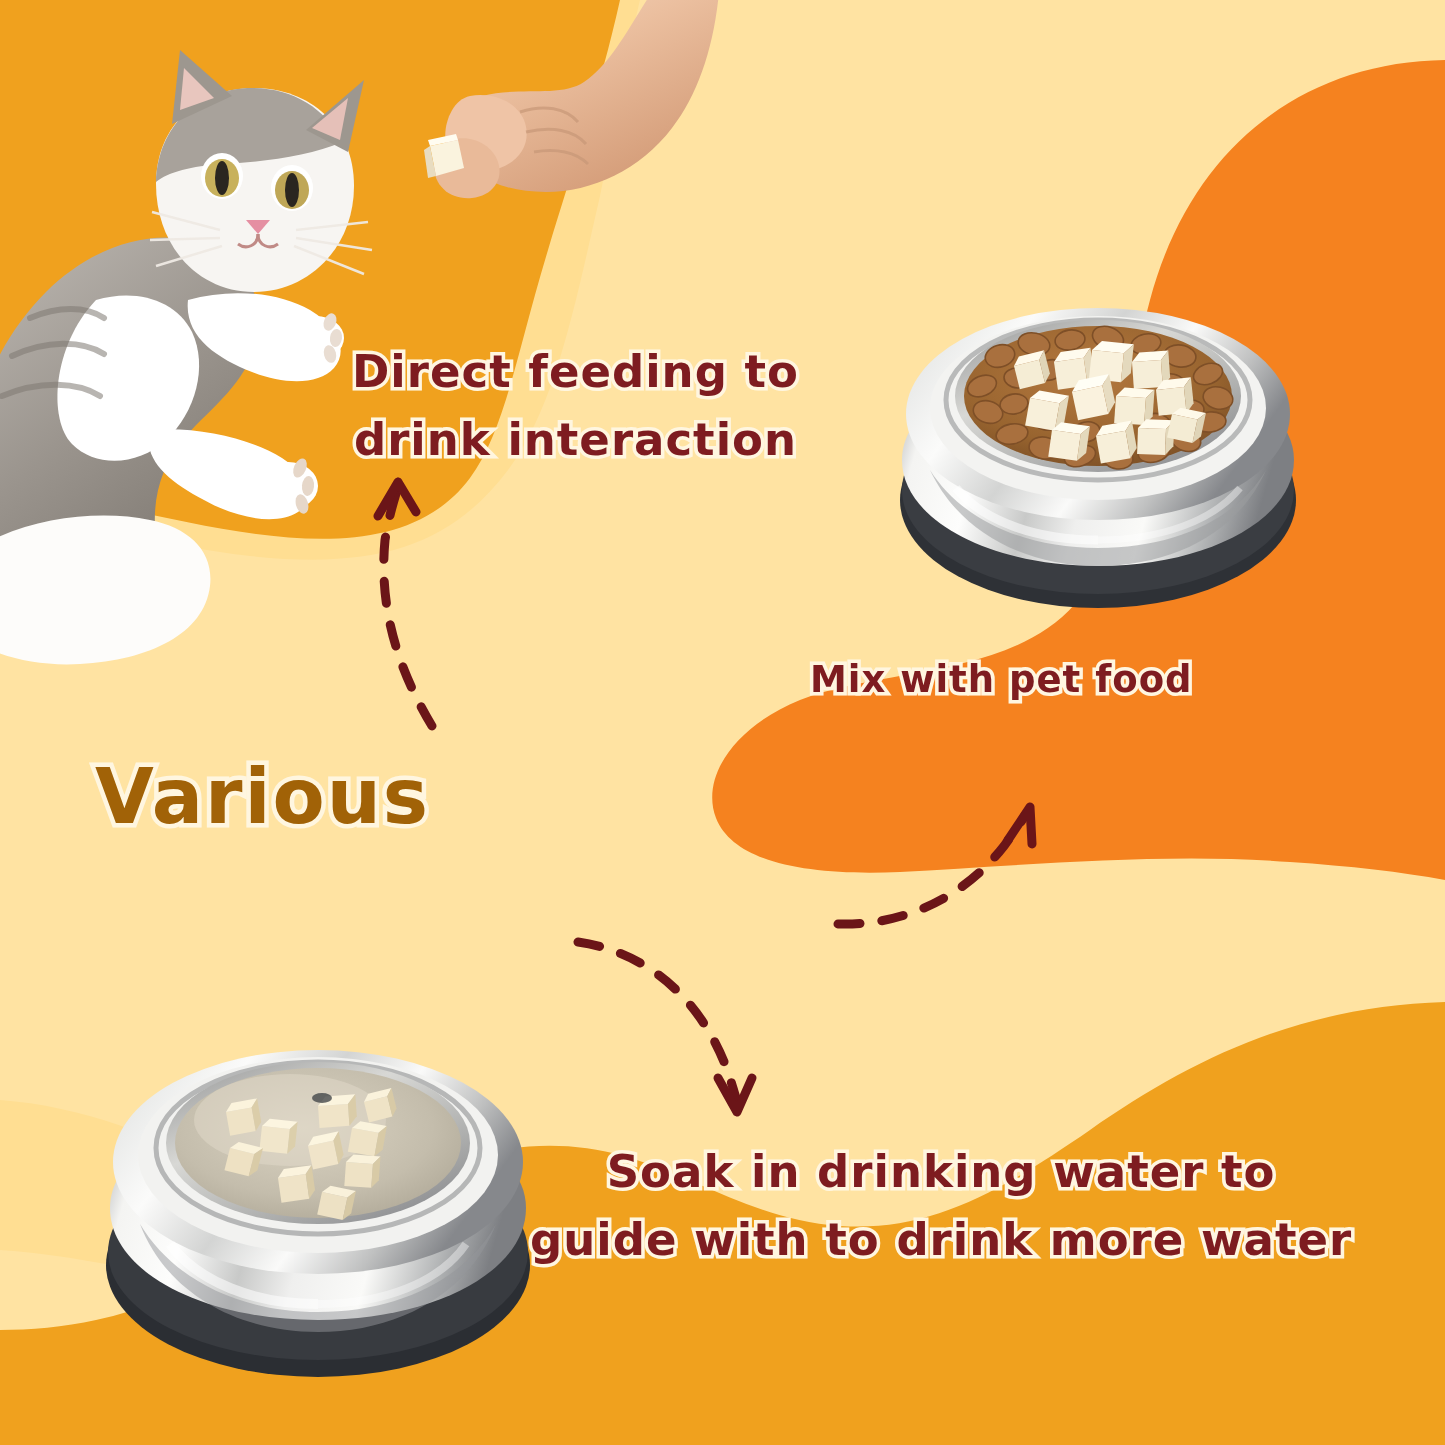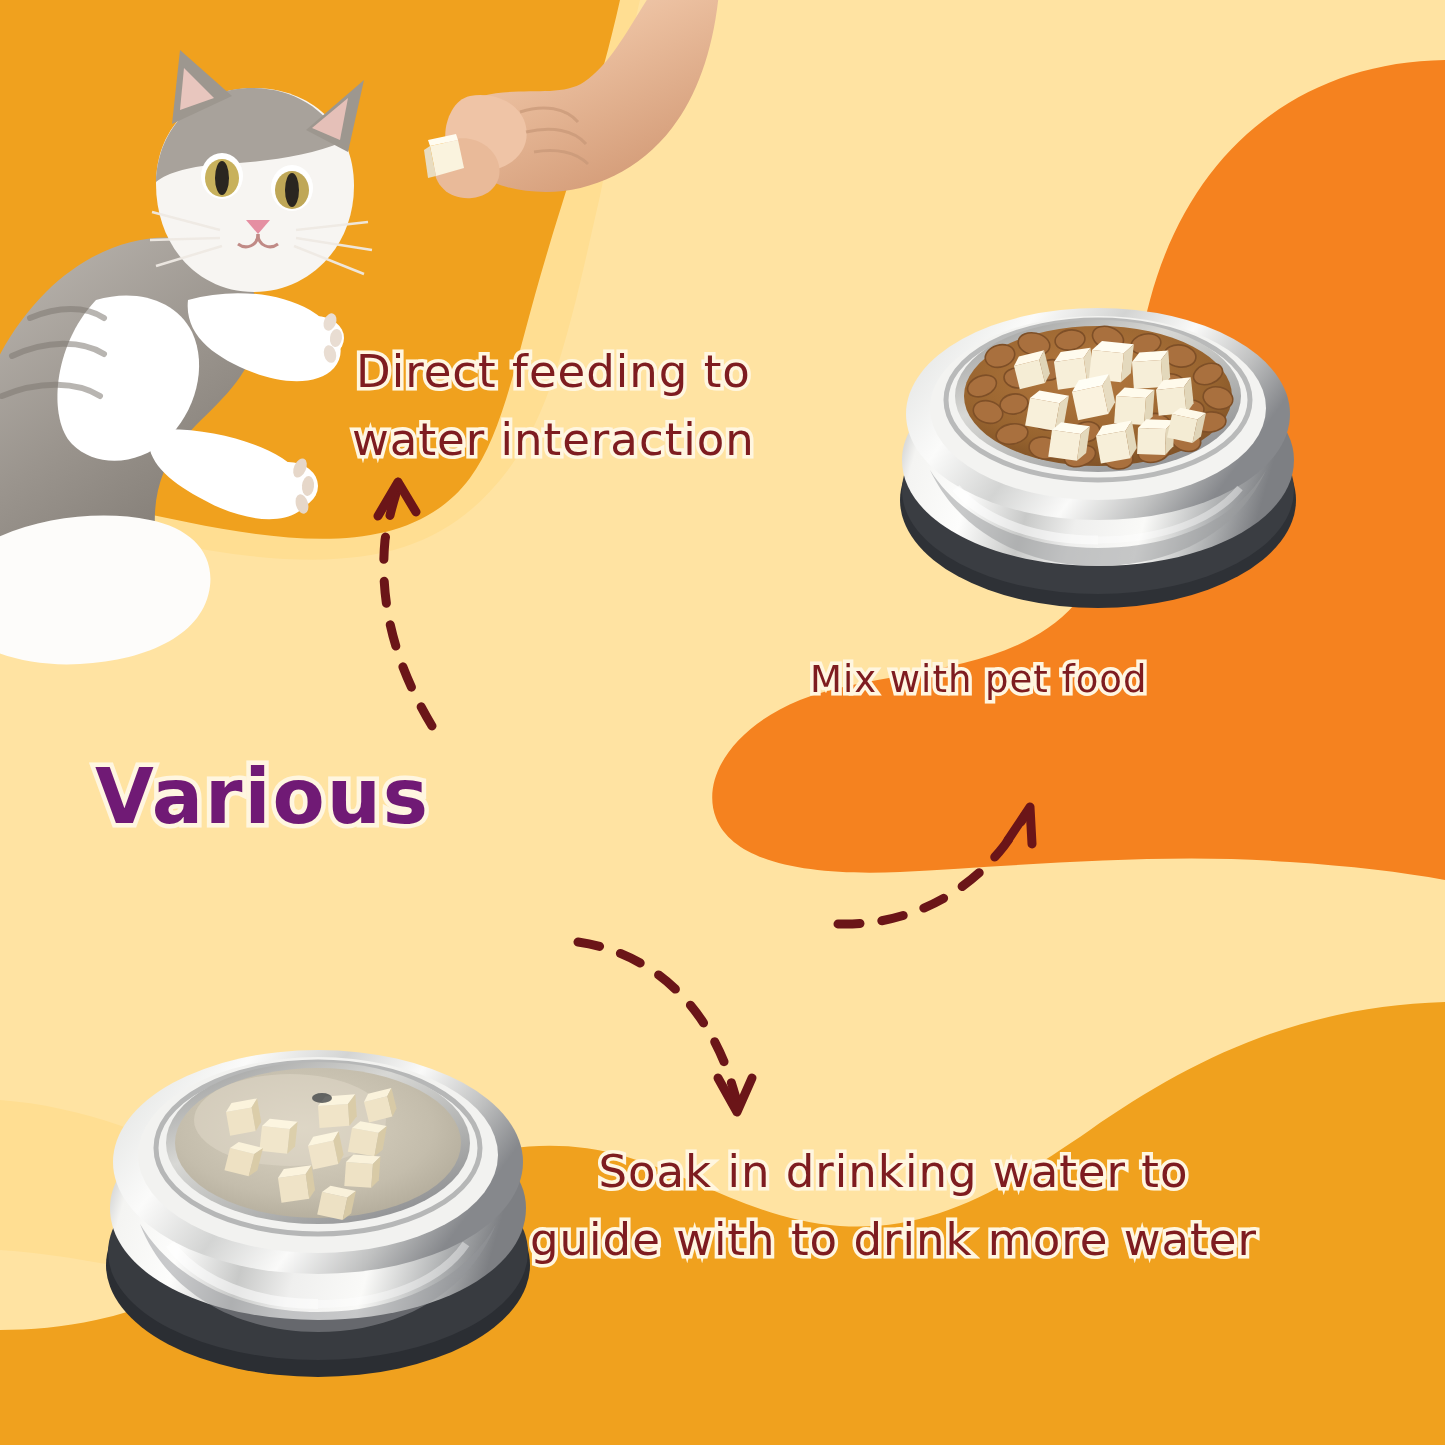--- a/index.html
+++ b/index.html
@@ -10,40 +10,40 @@
     overflow:hidden;
     background:#FFDE92;
   }
   #bg{position:absolute;inset:0;width:1445px;height:1445px;}
 
   
   .caption{
     position:absolute;
     color:#7E1C20;
     font-family:"DejaVu Sans",sans-serif;
-    font-weight:normal;
+    font-weight:bold;
     letter-spacing:1px;
     line-height:1.52;
     text-align:center;
     white-space:nowrap;
     -webkit-text-stroke:7px #FFF6E0;
     paint-order:stroke fill;
     text-shadow:
        0 0 0 #FFF6E0;
   }
   .caption span{display:block;}
 
   #cap-direct{left:352px;top:338px;font-size:45px;}
   #cap-mix{left:810px;top:652px;font-size:37px;}
   #cap-soak{left:530px;top:1138px;font-size:45px;}
 
   #title{
     position:absolute;
     left:95px;top:748px;
-    color:#701a75;
+    color:#a16207;
     font-family:"DejaVu Sans",sans-serif;
     font-weight:bold;
     font-size:76px;
     line-height:1.28;
     letter-spacing:2px;
     -webkit-text-stroke:9px #FFF6E0;
     paint-order:stroke fill;
     white-space:nowrap;
   }
   #title span{display:block;}
@@ -455,21 +455,21 @@
       <ellipse cx="322" cy="1098" rx="10" ry="5" fill="#3A3D42" opacity="0.75"></ellipse>
     </g>
   </svg>
 
   <div id="title">
     <span class="l1">Various</span>
   </div>
 
   <div class="caption" id="cap-direct">
     <span>Direct feeding to</span>
-    <span>water interaction</span>
+    <span>drink interaction</span>
   </div>
 
   <div class="caption" id="cap-mix">
     <span>Mix with pet food</span>
   </div>
 
   <div class="caption" id="cap-soak">
     <span>Soak in drinking water to</span>
     <span>guide with to drink more water</span>
   </div>

